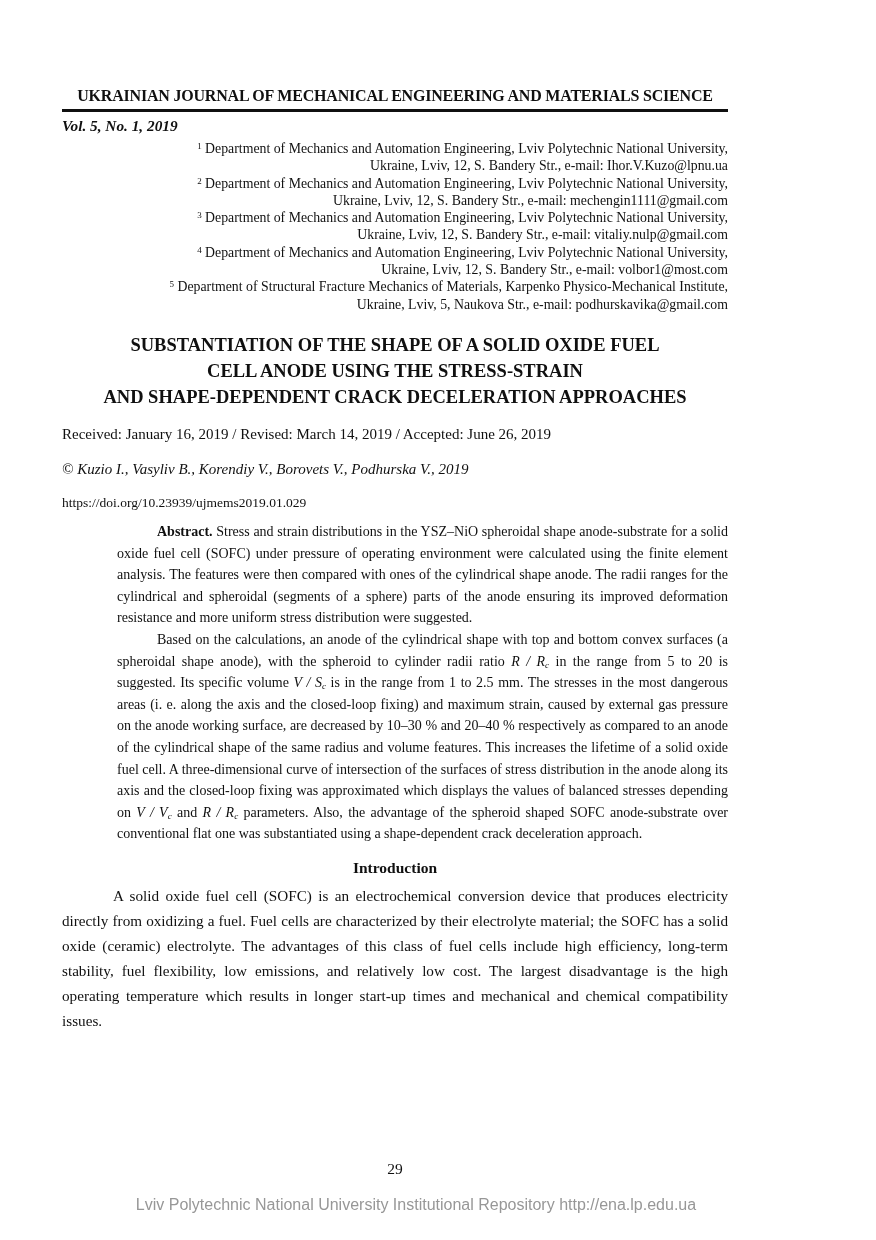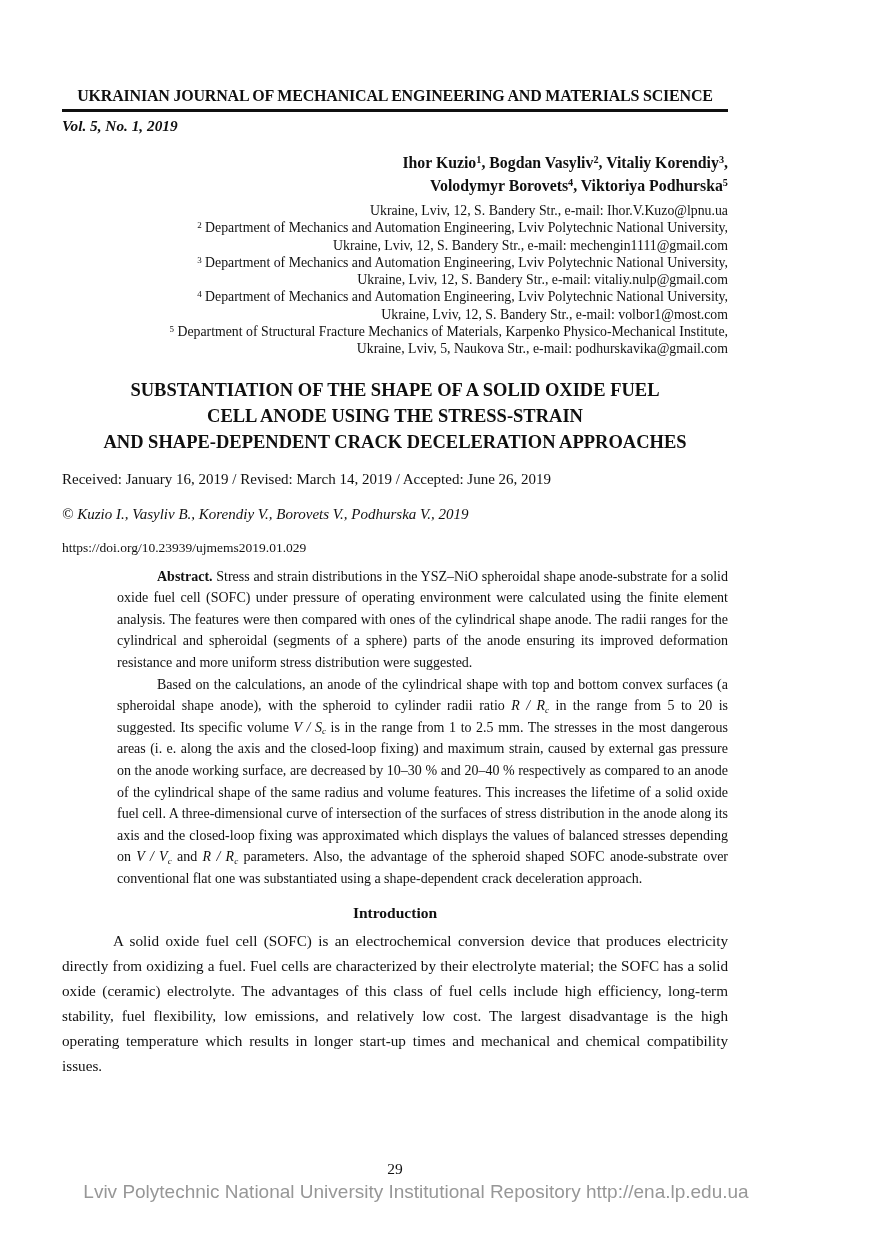--- a/index.html
+++ b/index.html
@@ -33,41 +33,38 @@
   .abstract{margin-left:55px;margin-top:9px;}
   .abstract p{margin:0;font-size:14px;line-height:21.6px;text-align:justify;text-indent:40px;}
   .abstract p.keywords{margin-top:9px;}
   .section-heading{margin-top:12px;text-align:center;font-weight:bold;font-size:15.5px;line-height:21px;}
   .intro p{margin:0;font-size:15.2px;line-height:25px;text-align:justify;text-indent:51px;}
   .intro{margin-top:5px;}
   .rb{font-weight:bold;}
   .ri{font-style:italic;}
   .page-number{position:absolute;left:62px;right:104px;bottom:62px;text-align:center;font-size:15.5px;}
   .repo-footer{
-    position:absolute;left:0;right:0;bottom:37px;text-align:center;
+    position:absolute;left:0;right:0;bottom:26px;text-align:center;
     font-family:"Liberation Sans", sans-serif;
-    font-size:19px;color:#979797;
+    font-size:16px;color:#979797;
   }
 </style>
 </head>
 <body>
 
 <div class="page">
 
   <h1 class="journal-title">UKRAINIAN JOURNAL OF MECHANICAL ENGINEERING AND MATERIALS SCIENCE</h1>
   <div class="header-rule"></div>
   <div class="volume-line">Vol. 5, No. 1, 2019</div>
 
-  <div class="authors">
-    <div><span>Ihor Kuzio</span><sup>1</sup><span>, Bogdan Vasyliv</span><sup>2</sup><span>, Vitaliy Korendiy</span><sup>3</sup><span>,</span></div>
-    <div><span>Volodymyr Borovets</span><sup>4</sup><span>, Viktoriya Podhurska</span><sup>5</sup></div>
-  </div>
 
   <div class="affiliations">
     <div>
+      <div><sup>1</sup><span> Department of Mechanics and Automation Engineering, Lviv Polytechnic National University,</span></div>
       <div>Ukraine, Lviv, 12, S. Bandery Str., e-mail: Ihor.V.Kuzo@lpnu.ua</div>
     </div>
     <div>
       <div><sup>2</sup><span> Department of Mechanics and Automation Engineering, Lviv Polytechnic National University,</span></div>
       <div>Ukraine, Lviv, 12, S. Bandery Str., e-mail: mechengin1111@gmail.com</div>
     </div>
     <div>
       <div><sup>3</sup><span> Department of Mechanics and Automation Engineering, Lviv Polytechnic National University,</span></div>
       <div>Ukraine, Lviv, 12, S. Bandery Str., e-mail: vitaliy.nulp@gmail.com</div>
     </div>

